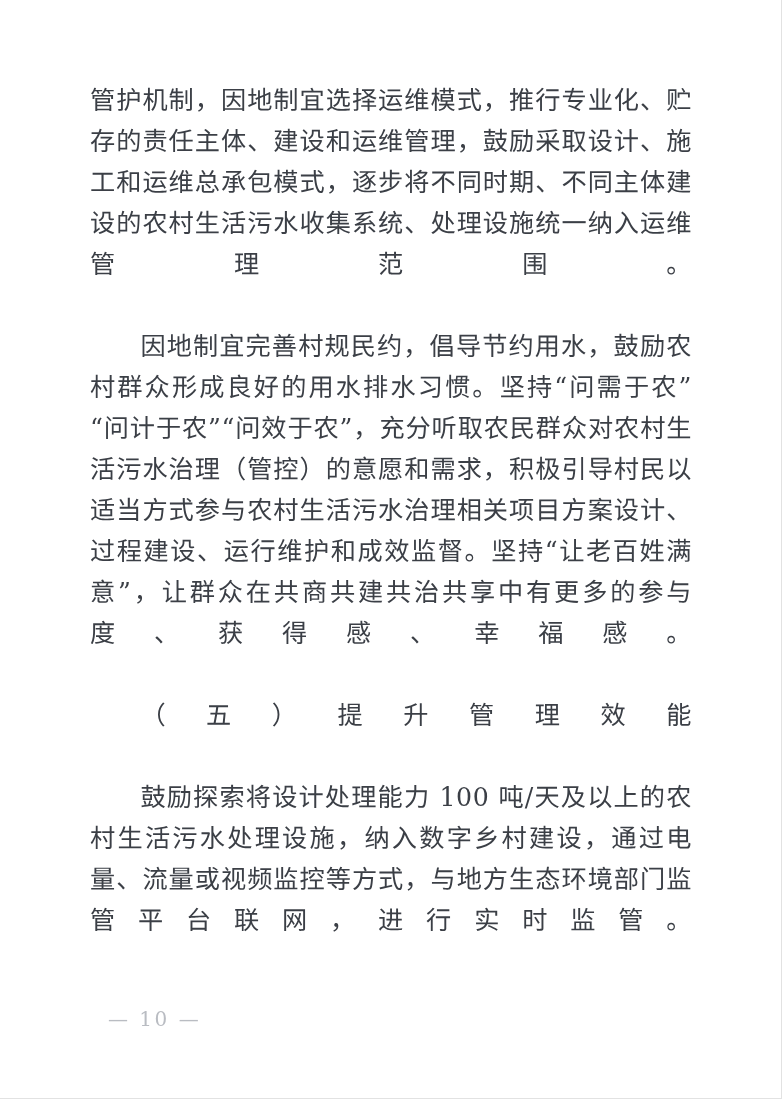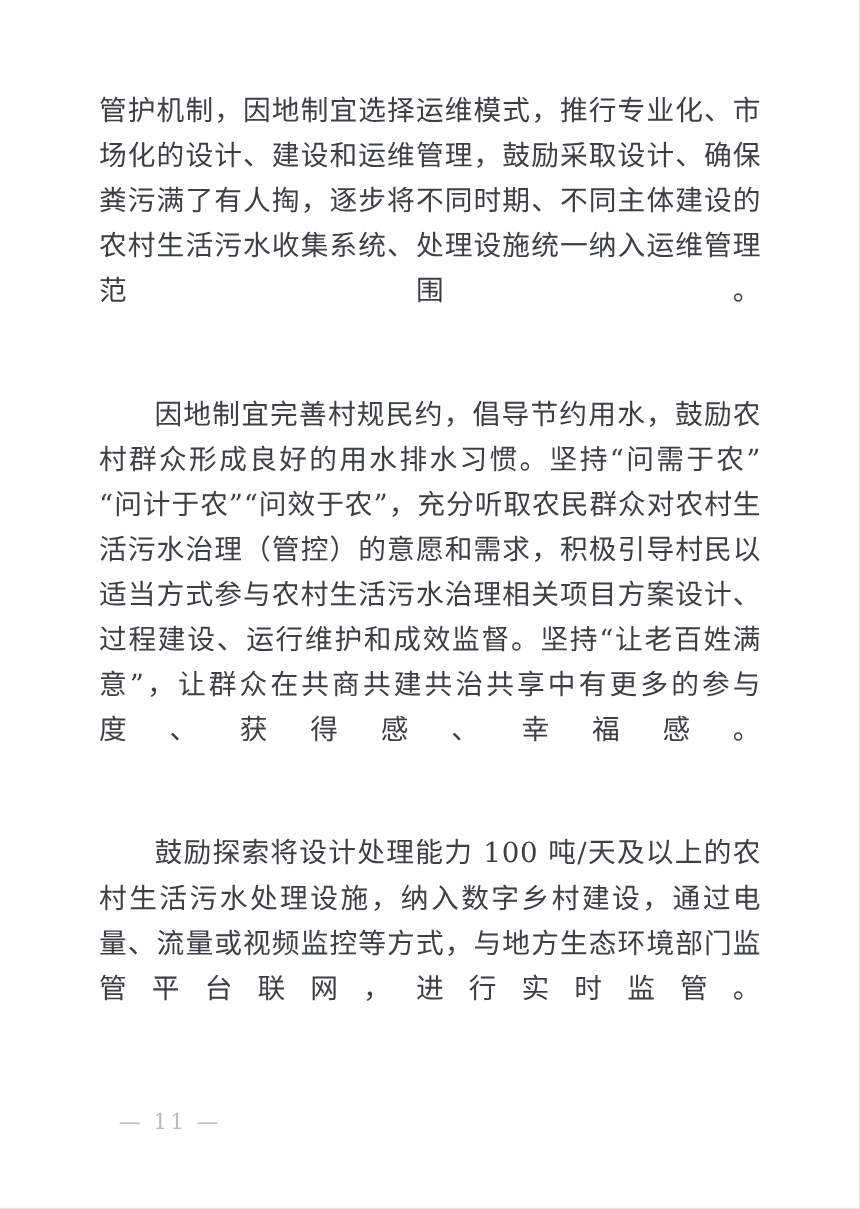--- a/index.html
+++ b/index.html
@@ -35,21 +35,20 @@
     color: #3b3f46;
     text-align: justify;
     text-justify: inter-character;
     letter-spacing: 0.6px;
     font-weight: 400;
     -webkit-font-smoothing: antialiased;
   }
 
   .para.indent {
     text-indent: 2em;
-    margin-top: 30px;
   }
 
   .para.heading {
     text-indent: 2em;
     font-weight: 400;
   }
 
   
   .para::after {
     content: "";
@@ -69,25 +68,26 @@
     white-space: pre;
   }
 </style>
 </head>
 <body>
 
 <div class="page">
 
   <div class="text-column">
 
-    <p class="para">管护机制，因地制宜选择运维模式，推行专业化、市场化的设计、建设和运维管理，鼓励采取设计、确保粪污满了有人掏，逐步将不同时期、不同主体建设的农村生活污水收集系统、处理设施统一纳入运维管理范围。</p>
+    <p class="para">管护机制，因地制宜选择运维模式，推行专业化、贮存的责任主体、建设和运维管理，鼓励采取设计、施工和运维总承包模式，逐步将不同时期、不同主体建设的农村生活污水收集系统、处理设施统一纳入运维管理范围。</p>
 
     <p class="para indent">因地制宜完善村规民约，倡导节约用水，鼓励农村群众形成良好的用水排水习惯。坚持“问需于农”“问计于农”“问效于农”，充分听取农民群众对农村生活污水治理（管控）的意愿和需求，积极引导村民以适当方式参与农村生活污水治理相关项目方案设计、过程建设、运行维护和成效监督。坚持“让老百姓满意”，让群众在共商共建共治共享中有更多的参与度、获得感、幸福感。</p>
 
+    <p class="para heading">（五）提升管理效能</p>
 
 
     <p class="para indent">鼓励探索将设计处理能力 100 吨/天及以上的农村生活污水处理设施，纳入数字乡村建设，通过电量、流量或视频监控等方式，与地方生态环境部门监管平台联网，进行实时监管。</p>
 
   </div>
 
-  <div class="page-number">— 11 —</div>
+  <div class="page-number">— 10 —</div>
 
 </div>
 
 </body></html>

